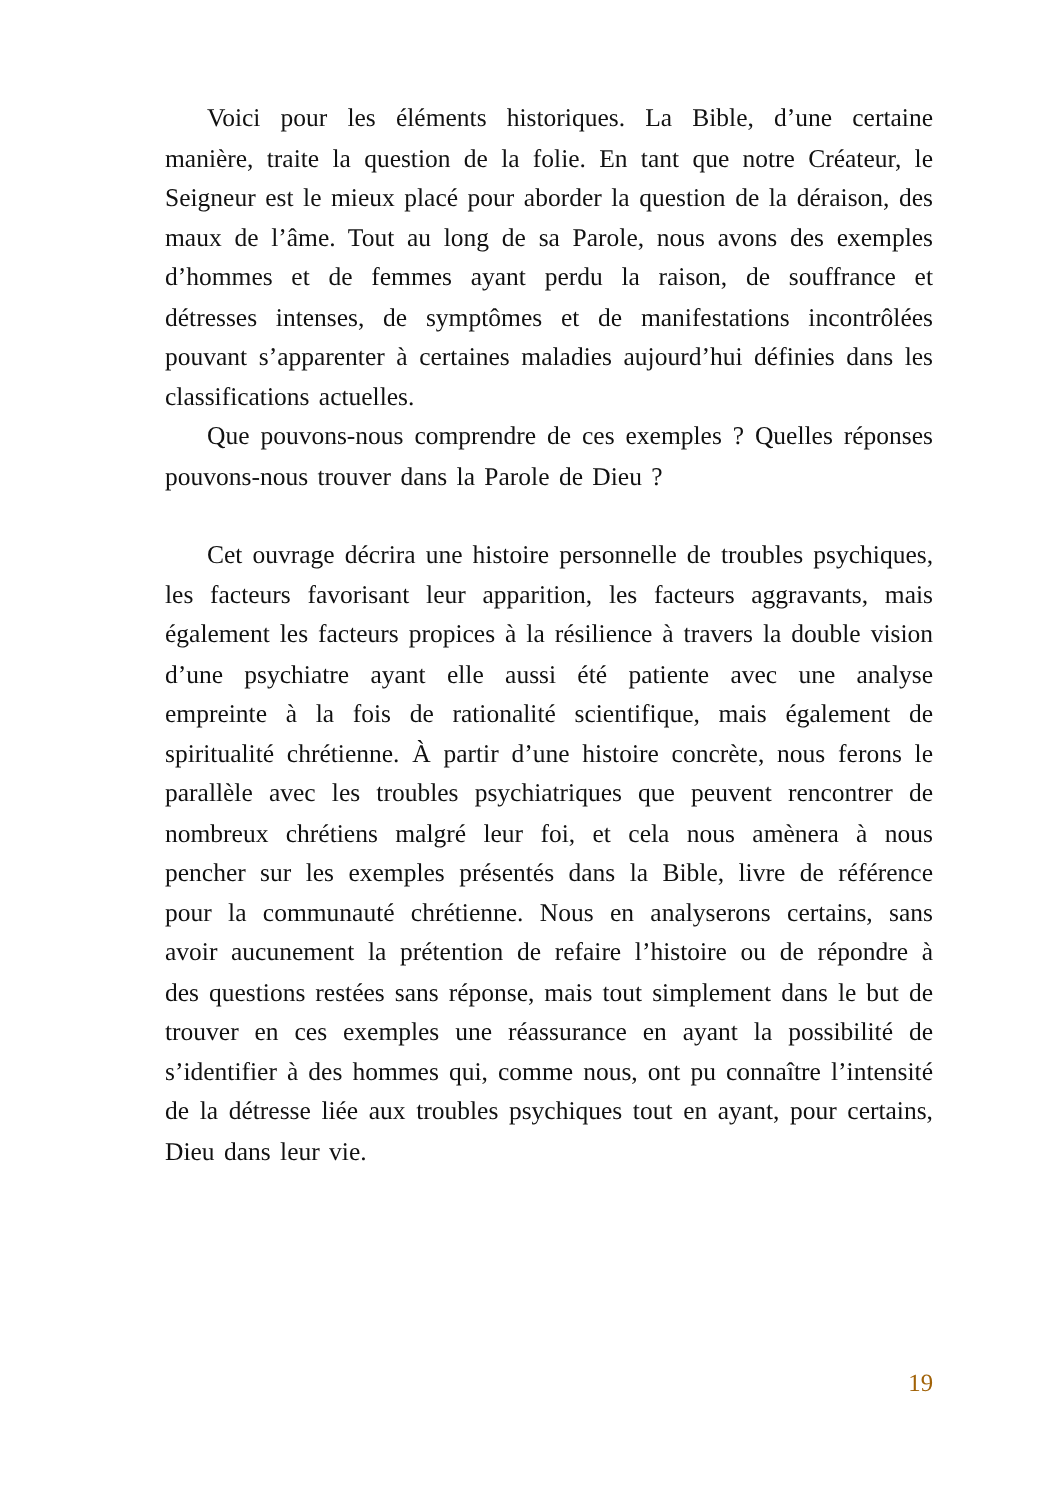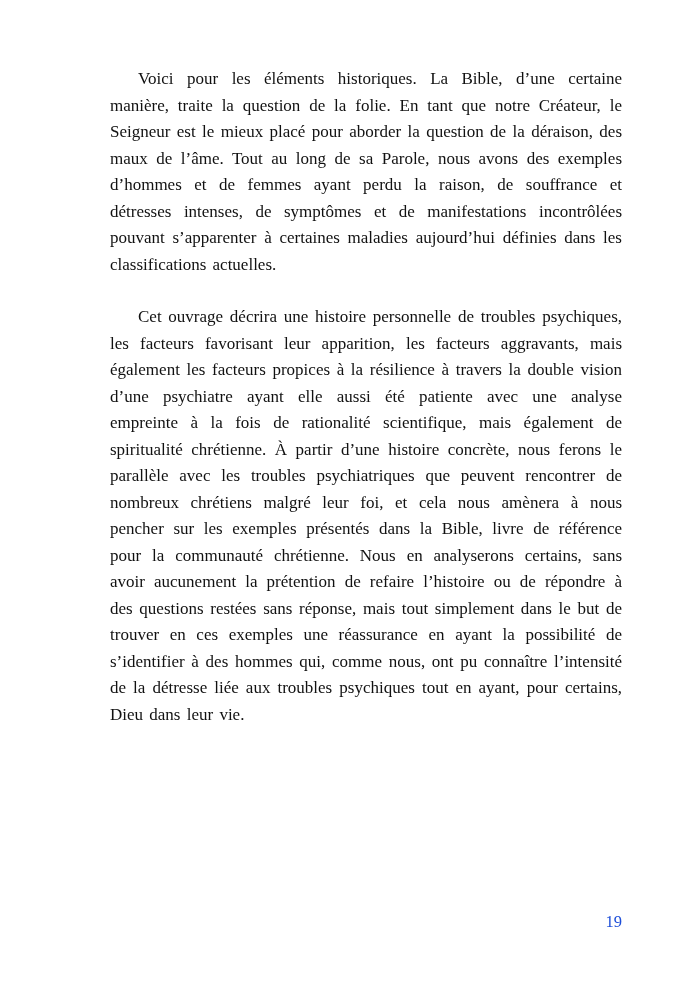--- a/index.html
+++ b/index.html
@@ -39,25 +39,26 @@
   }
   .text-block p.spaced {
     margin-top: 26px;
     font-family: Liberation Serif, serif;
   }
   .page-number {
     position: absolute;
     top: 912px;
     right: 93px;
     font-size: 16.5px;
-    color: #1d4ed8;
+    color: #a16207;
   }
 </style>
 </head>
 <body>
 
 <div class="page">
   <div class="text-block">
     <p>Voici pour les éléments historiques. La Bible, d’une certaine manière, traite la question de la folie. En tant que notre Créateur, le Seigneur est le mieux placé pour aborder la question de la déraison, des maux de l’âme. Tout au long de sa Parole, nous avons des exemples d’hommes et de femmes ayant perdu la raison, de souffrance et détresses intenses, de symptômes et de manifestations incontrôlées pouvant s’apparenter à certaines maladies aujourd’hui définies dans les classifications actuelles.</p>
+    <p>Que pouvons-nous comprendre de ces exemples ? Quelles réponses pouvons-nous trouver dans la Parole de Dieu ?</p>
     <p class="spaced">Cet ouvrage décrira une histoire personnelle de troubles psychiques, les facteurs favorisant leur apparition, les facteurs aggravants, mais également les facteurs propices à la résilience à travers la double vision d’une psychiatre ayant elle aussi été patiente avec une analyse empreinte à la fois de rationalité scientifique, mais également de spiritualité chrétienne. À partir d’une histoire concrète, nous ferons le parallèle avec les troubles psychiatriques que peuvent rencontrer de nombreux chrétiens malgré leur foi, et cela nous amènera à nous pencher sur les exemples présentés dans la Bible, livre de référence pour la communauté chrétienne. Nous en analyserons certains, sans avoir aucunement la prétention de refaire l’histoire ou de répondre à des questions restées sans réponse, mais tout simplement dans le but de trouver en ces exemples une réassurance en ayant la possibilité de s’identifier à des hommes qui, comme nous, ont pu connaître l’intensité de la détresse liée aux troubles psychiques tout en ayant, pour certains, Dieu dans leur vie.</p>
   </div>
   <div class="page-number">19</div>
 </div>
 
 </body></html>

